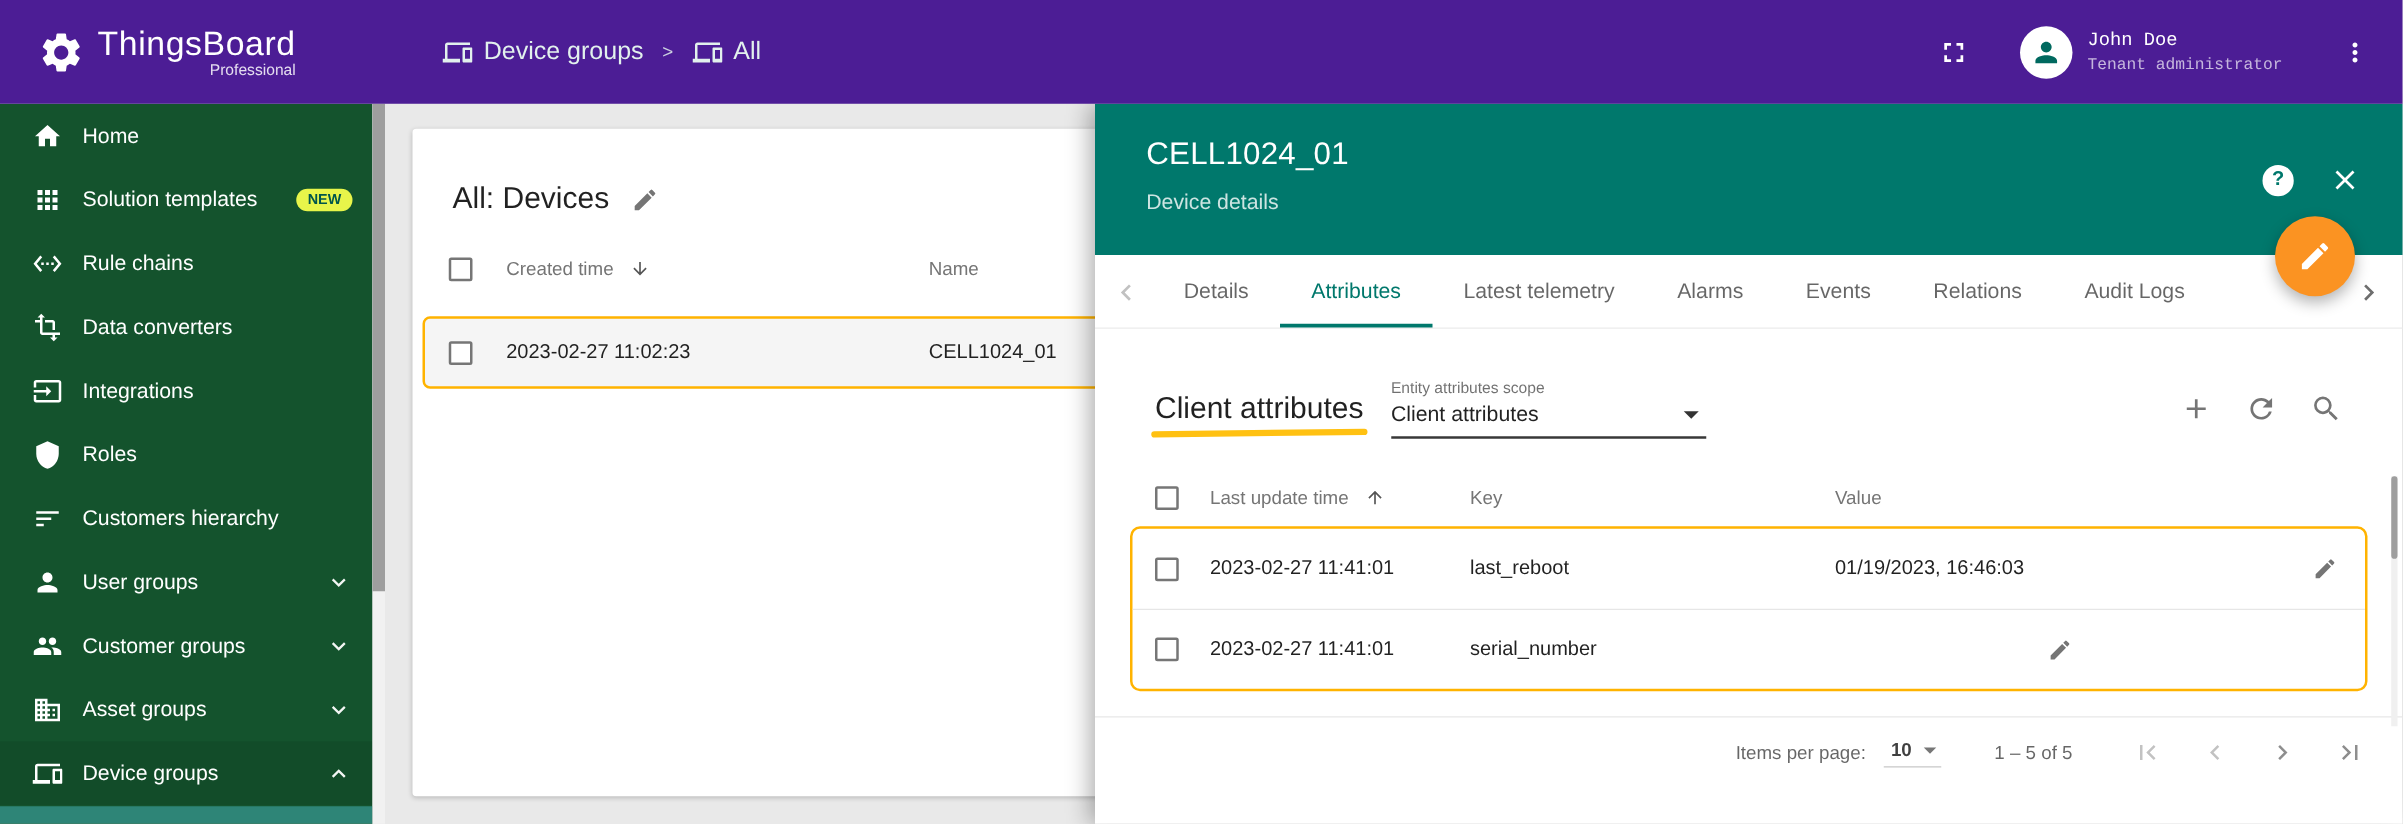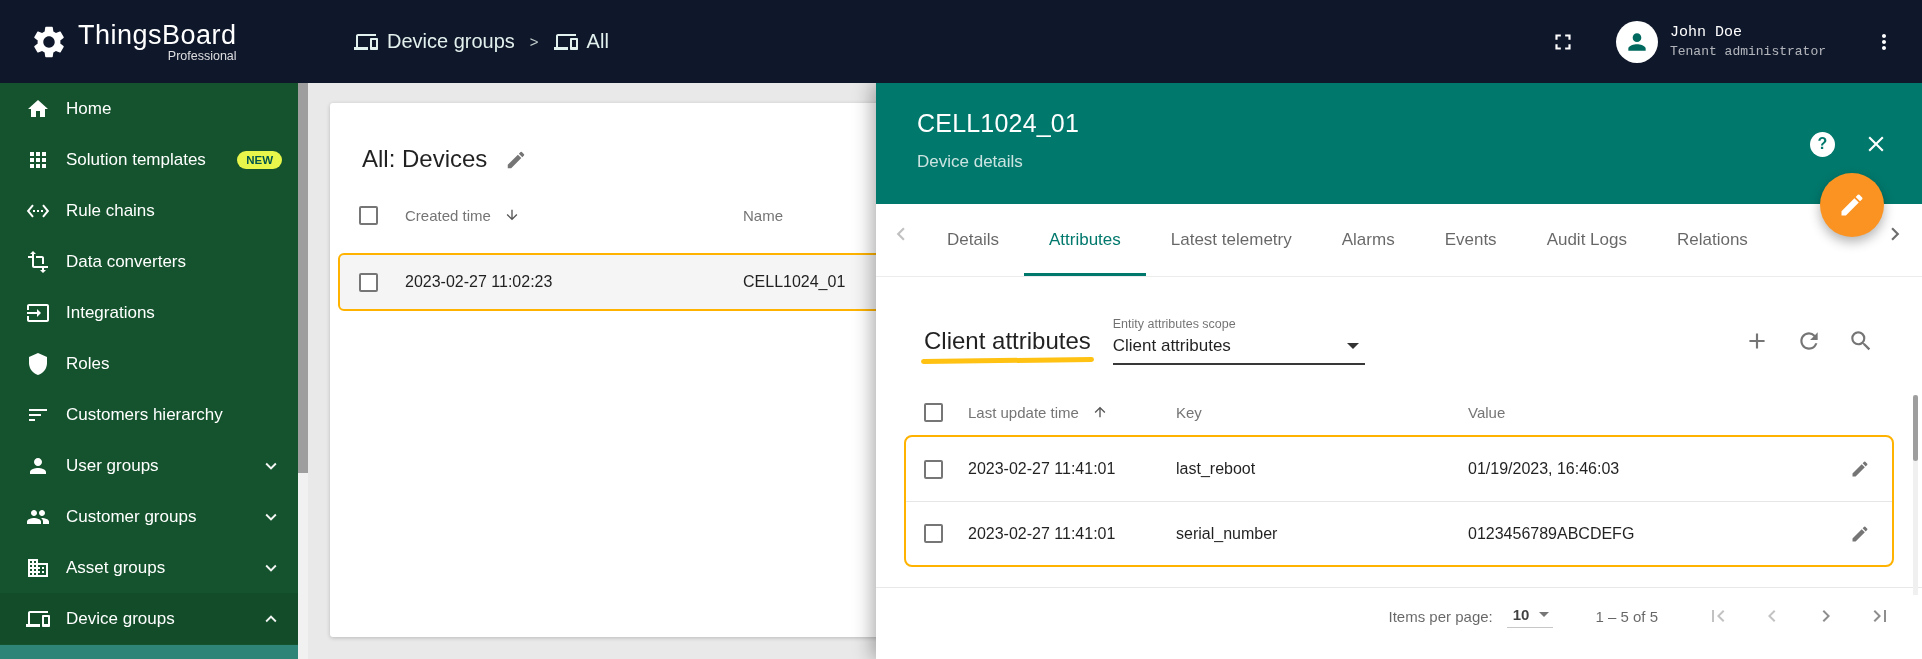--- a/index.html
+++ b/index.html
@@ -2,21 +2,21 @@
 <html><head>
 <meta charset="utf-8">
 <style>
   * { margin:0; padding:0; box-sizing:border-box; }
   html,body { width:1922px; height:659px; overflow:hidden; background:#e9e9e9;
               font-family:"Liberation Sans", sans-serif; }
   .icon { display:inline-flex; align-items:center; justify-content:center; flex:none; }
   svg { display:block; }
 
   
-  .topbar { position:fixed; top:0; left:0; right:0; height:83px; background:#0f172a;
+  .topbar { position:fixed; top:0; left:0; right:0; height:83px; background:#4c1d95;
             display:flex; align-items:center; z-index:30; color:#fff; }
   .logo { width:298px; flex:none; display:flex; align-items:center; padding-left:30px; gap:10px; cursor:pointer; }
   .brand-text { display:flex; flex-direction:column; }
   .brand-name { font-size:27px; letter-spacing:.5px; color:#fff; }
   .brand-edition { font-size:12.5px; color:rgba(255,255,255,.85); align-self:flex-end; margin-top:-2px; }
   .breadcrumb { display:flex; align-items:center; gap:11px; margin-left:56px; color:#e2f1ed; }
   .crumb { display:flex; align-items:center; gap:9px; font-size:20px; cursor:pointer; }
   .crumb-sep { font-size:15px; opacity:.85; margin:0 4px; }
   .topbar-right { margin-left:auto; display:flex; align-items:center; padding-right:26px;font-family:Liberation Mono, monospace; }
   .fullscreen-btn { margin-right:40px; cursor:pointer; }
@@ -68,21 +68,21 @@
   .panel-title { font-size:25px; font-weight:500; letter-spacing:.2px; }
   .panel-subtitle { font-size:17px; color:rgba(255,255,255,.8); margin-top:14px; }
   .header-actions { position:absolute; top:48px; right:33px; display:flex; gap:28px; align-items:center; }
   .help-btn { width:25px; height:25px; border-radius:50%; background:#fff; color:#00786c;
               font-size:16px; font-weight:bold; display:flex; align-items:center; justify-content:center; cursor:pointer; }
   .close-btn { cursor:pointer; color:#fff; }
   .fab { position:absolute; top:90px; right:38px; width:64px; height:64px; border-radius:50%;
          background:#fb9322; color:#fff; display:flex; align-items:center; justify-content:center;
          box-shadow:0 5px 12px rgba(0,0,0,.3); cursor:pointer; z-index:5; }
 
-  .tabs { height:73px; display:flex; align-items:stretch; position:relative; padding:0 60px 0 46px;
+  .tabs { height:59px; display:flex; align-items:stretch; position:relative; padding:0 60px 0 46px;
           border-bottom:1px solid #ececec; }
   .tab-scroll-left { position:absolute; left:12px; top:17px; color:#c1c1c1; cursor:default; }
   .tab-scroll-right { position:absolute; right:14px; top:17px; color:#6e6e6e; cursor:pointer; }
   .tab { padding:0 25px; display:flex; align-items:center; font-size:17px; color:rgba(0,0,0,.6);
          position:relative; cursor:pointer; white-space:nowrap; }
   .tab.active { color:#00786c; }
   .tab.active .tab-underline { position:absolute; left:0; right:0; bottom:0; height:3px; background:#00786c; }
 
   .panel-content { position:relative; height:396px; }
   .attr-toolbar { display:flex; align-items:center; padding:40px 48px 18px 48px; gap:22px; }
@@ -361,24 +361,24 @@
     <span class="tab">
         <span>Latest telemetry</span>
       </span>
     <span class="tab">
         <span>Alarms</span>
       </span>
     <span class="tab">
         <span>Events</span>
       </span>
     <span class="tab">
+        <span>Relations</span>
+      </span>
+    <span class="tab">
         <span>Audit Logs</span>
-      </span>
-    <span class="tab">
-        <span>Relations</span>
       </span>
     <span class="icon tab-scroll-right">
       <svg width="26" height="26" viewBox="0 0 24 24" fill="currentColor">
           <path d="M8.59 16.59L13.17 12 8.59 7.41 10 6l6 6-6 6z"></path>
         </svg>
     </span>
   </div>
 
   <div class="panel-content">
     <div class="attr-toolbar">
@@ -436,21 +436,20 @@
           <span class="icon row-edit">
             <svg width="20" height="20" viewBox="0 0 24 24" fill="currentColor">
                 <path d="M3 17.25V21h3.75L17.81 9.94l-3.75-3.75L3 17.25zM20.71 7.04c.39-.39.39-1.02 0-1.41l-2.34-2.34a.9959.9959 0 0 0-1.41 0l-1.83 1.83 3.75 3.75 1.83-1.83z"></path>
               </svg>
           </span>
         </div>
         <div class="attr-row">
           <span class="checkbox"></span>
           <span>2023-02-27 11:41:01</span>
           <span>serial_number</span>
-          <span>0123456789ABCDEFG</span>
           <span class="icon row-edit">
             <svg width="20" height="20" viewBox="0 0 24 24" fill="currentColor">
                 <path d="M3 17.25V21h3.75L17.81 9.94l-3.75-3.75L3 17.25zM20.71 7.04c.39-.39.39-1.02 0-1.41l-2.34-2.34a.9959.9959 0 0 0-1.41 0l-1.83 1.83 3.75 3.75 1.83-1.83z"></path>
               </svg>
           </span>
         </div>
       </div>
     </div>
 
     <div class="table-scrollbar">

